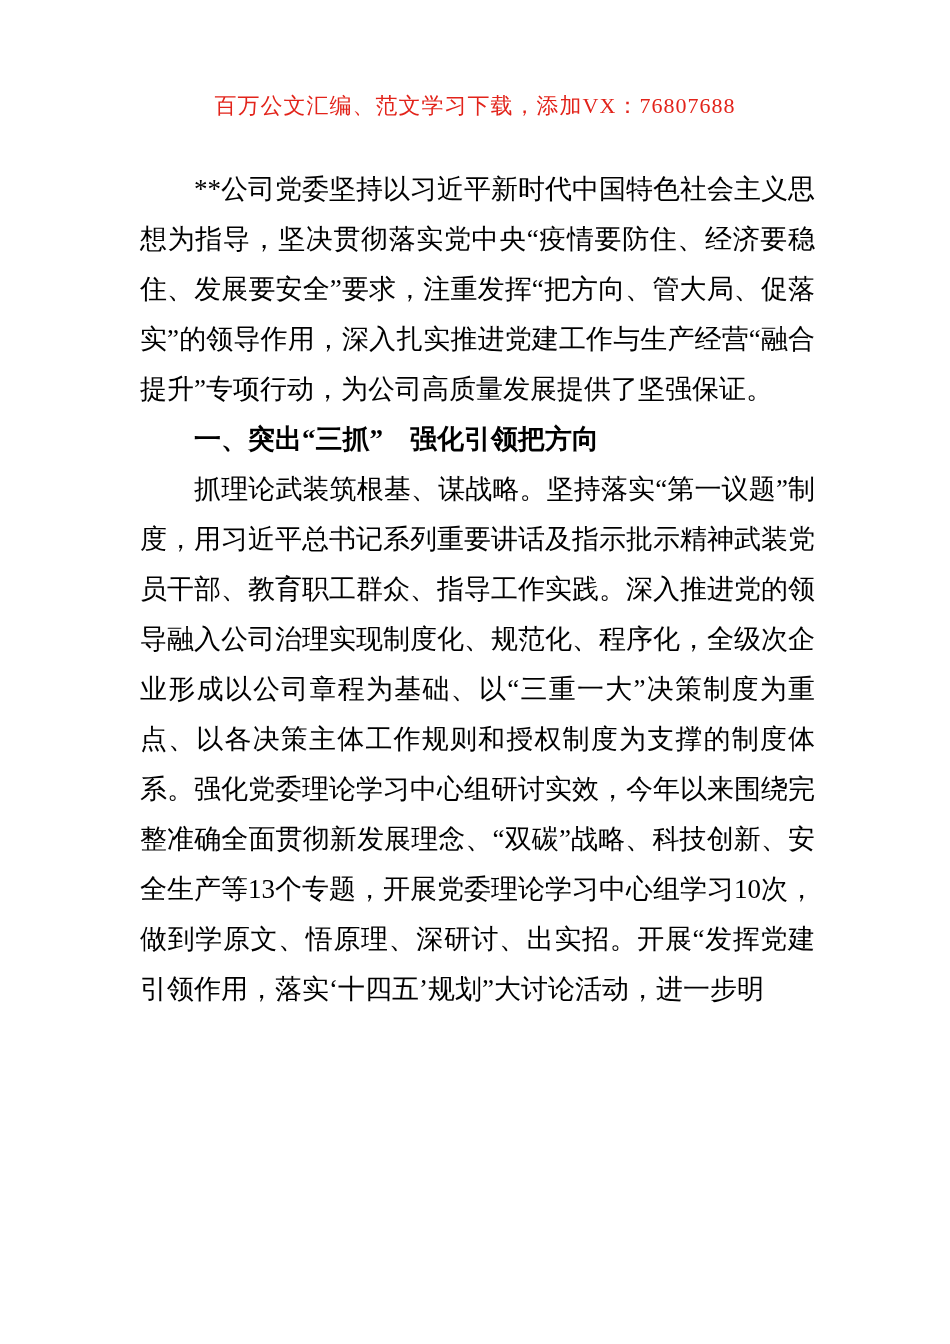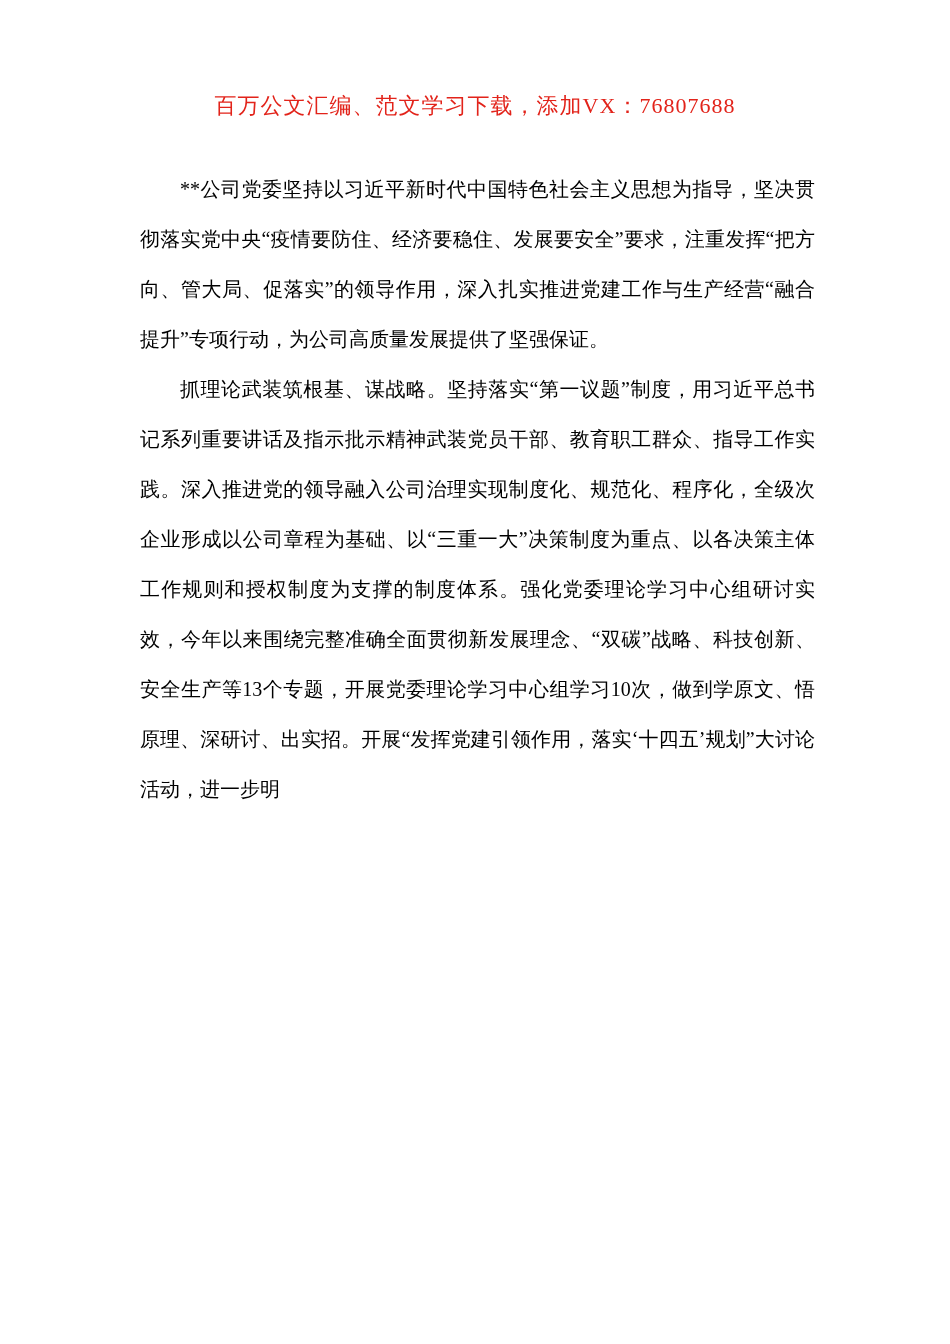--- a/index.html
+++ b/index.html
@@ -30,21 +30,21 @@
   .doc-title {
     margin: 58px 132px 0 140px;
     font-size: 40px;
     font-weight: bold;
     line-height: 53px;
     text-align: center;
     letter-spacing: 0px;
   }
   .content {
     margin: 44px 135px 0 140px;
-    font-size: 20px;
+    font-size: 27px;
     line-height: 50px;
     text-align: justify;
   }
   .para {
     margin: 0;
     text-indent: 2em;
   }
   .para.heading {
     font-weight: bold;
   }
@@ -52,16 +52,17 @@
 </head>
 <body>
 
 <div class="page" style="background: rgb(255, 255, 255); color: rgb(0, 0, 0);">
 
   <div class="promo" style="color: rgb(226, 35, 26);">百万公文汇编、范文学习下载，添加VX：76807688</div>
 
 
   <div class="content">
     <p class="para">**公司党委坚持以习近平新时代中国特色社会主义思想为指导，坚决贯彻落实党中央“疫情要防住、经济要稳住、发展要安全”要求，注重发挥“把方向、管大局、促落实”的领导作用，深入扎实推进党建工作与生产经营“融合提升”专项行动，为公司高质量发展提供了坚强保证。</p>
+    <p class="para heading">一、突出“三抓”　强化引领把方向</p>
     <p class="para">抓理论武装筑根基、谋战略。坚持落实“第一议题”制度，用习近平总书记系列重要讲话及指示批示精神武装党员干部、教育职工群众、指导工作实践。深入推进党的领导融入公司治理实现制度化、规范化、程序化，全级次企业形成以公司章程为基础、以“三重一大”决策制度为重点、以各决策主体工作规则和授权制度为支撑的制度体系。强化党委理论学习中心组研讨实效，今年以来围绕完整准确全面贯彻新发展理念、“双碳”战略、科技创新、安全生产等13个专题，开展党委理论学习中心组学习10次，做到学原文、悟原理、深研讨、出实招。开展“发挥党建引领作用，落实‘十四五’规划”大讨论活动，进一步明</p>
   </div>
 
 </div>
 
 </body></html>

